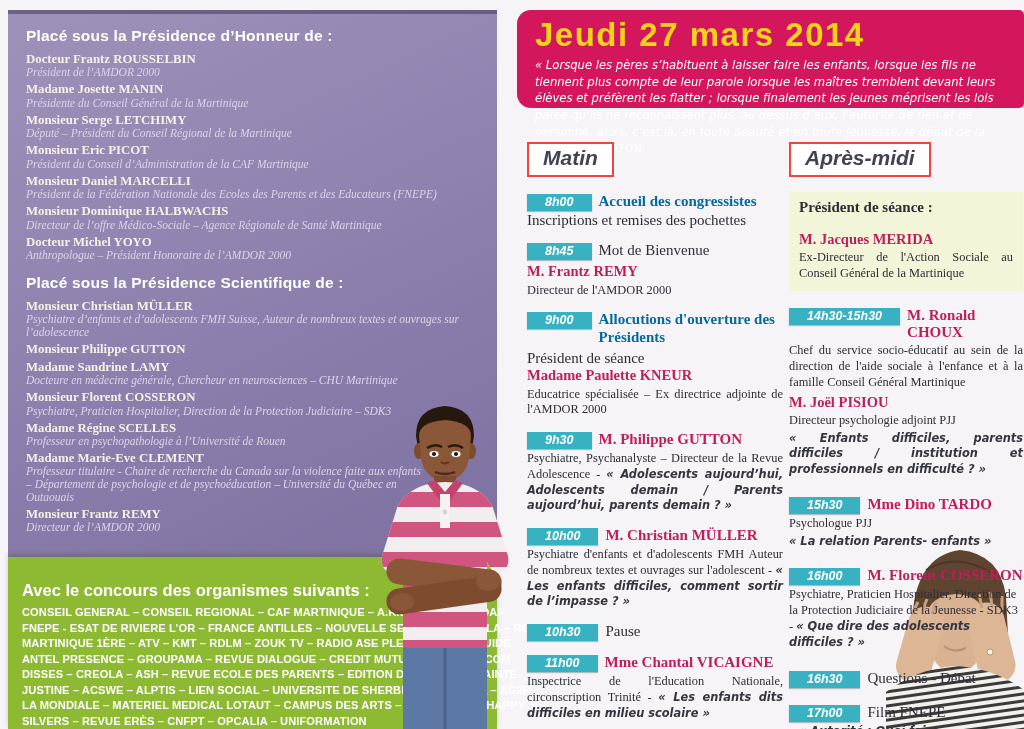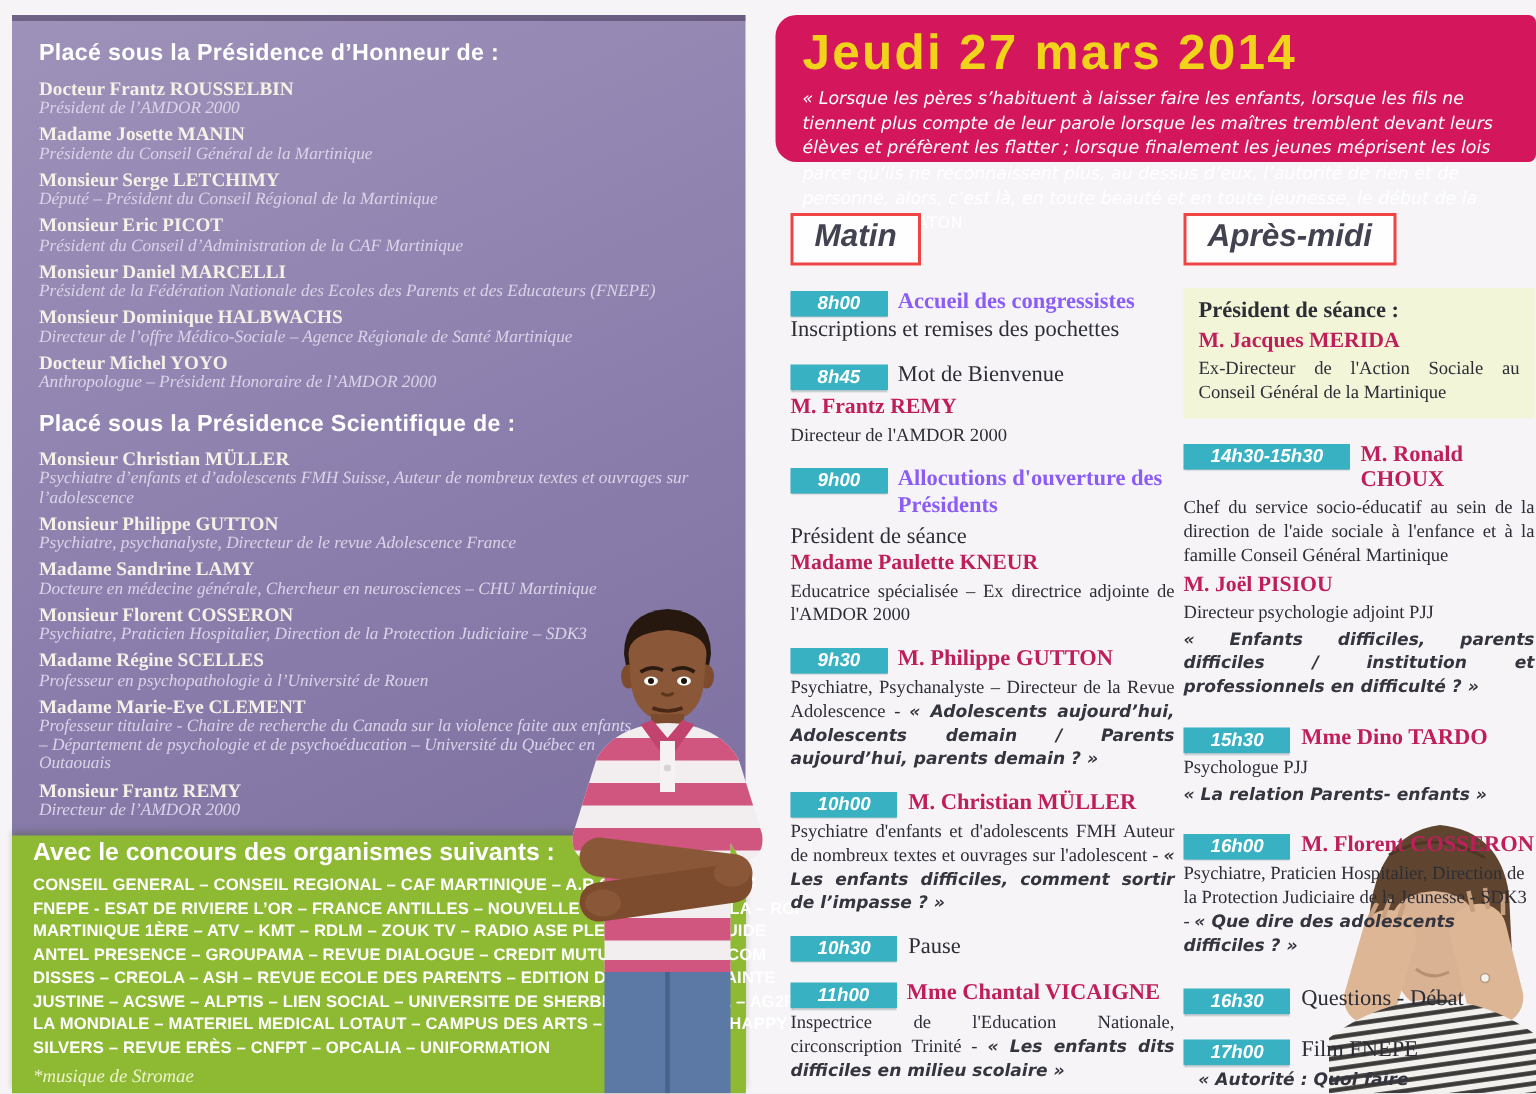--- a/index.html
+++ b/index.html
@@ -14,21 +14,21 @@
   .panel-content { padding:17px 10px 0 18px; }
   .panel-title { font-family:"Liberation Sans",sans-serif; font-weight:bold; color:#ffffff;
     font-size:15.5px; letter-spacing:.2px; margin:0 0 7px; }
   .panel-title.sci { margin-top:12px; }
   .entry { margin-bottom:3.5px; }
   .entry-name { color:#f6f1e6; font-weight:bold; font-size:12.8px; line-height:1.12; }
   .entry-role { color:#dbd4e8; font-style:italic; font-size:11.5px; line-height:1.1; max-width:462px; }
 
   
   .green-block { position:absolute; left:0; bottom:0; width:100%; height:172px;
-    background:#8eb933; padding:2px 14px 0; box-shadow:0 -3px 4px rgba(60,70,20,.25); }
+    background:#8eb933; padding:24px 14px 0; box-shadow:0 -3px 4px rgba(60,70,20,.25); }
   .green-title { font-family:"Liberation Sans",sans-serif; color:#fff; font-weight:bold;
     font-size:16.5px; margin:0 0 5px; }
   .partner-line { font-family:"Liberation Sans",sans-serif; color:#fff; font-weight:bold;
     font-size:11.1px; line-height:1.4; letter-spacing:.1px; white-space:nowrap; }
   .footnote { color:#eef3cf; font-style:italic; font-size:12.5px; margin-top:3px; }
 
   
   .boy-photo { position:absolute; left:372px; top:396px; z-index:3; }
   .woman-photo { position:absolute; left:886px; top:540px; z-index:1; }
 
@@ -46,21 +46,21 @@
   .col.pm { left:789px; width:234px; }
   .col-label { display:inline-block; border:2px solid #ef4444; background:#fefefe;
     padding:2px 14px 5px; font-family:"Liberation Sans",sans-serif; font-style:italic;
     font-weight:bold; font-size:21px; color:#44445;
     color:#424250; margin-bottom:3px; }
   .item { margin-top:13px; }
   .row { display:flex; align-items:flex-start; }
   .badge { flex:none; background:#38b2c3; color:#fff; font-family:"Liberation Sans",sans-serif;
     font-weight:bold; font-style:italic; font-size:12.5px; padding:1px 18px 2px; margin-right:7px;
     margin-top:1px; box-shadow:0 1px 1px rgba(0,60,70,.3); }
-  .h   { font-weight:bold; font-size:15px; color:#8b5cf6; line-height:1.16; }
+  .h   { font-weight:bold; font-size:15px; color:#0369a1; line-height:1.16; }
   .h2  { font-weight:normal; font-size:15px; color:#2d2d36; line-height:1.16; margin-top:1px; }
   .txt { font-size:15px; color:#2d2d36; line-height:1.16; }
   .nm  { color:#bf1e5a; font-weight:bold; font-size:14.5px; line-height:1.18; margin-top:3px; }
   .nm-inline { color:#bf1e5a; font-weight:bold; font-size:15px; line-height:1.16; }
   .ds  { font-size:12.4px; color:#2d2d36; line-height:1.27; margin-top:2px; text-align:justify; }
   .talk { font-family:"DejaVu Sans",sans-serif; font-style:italic; font-weight:bold;
     font-size:11.4px; color:#35353f; }
   .chair-box { background:#f2f5d8; padding:7px 10px 9px; margin-top:12px; }
   .chair-title { font-weight:bold; font-size:15px; color:#2d2d36; }
 </style>
@@ -103,21 +103,20 @@
       </div>
 
       <h2 class="panel-title sci">Placé sous la Présidence Scientifique de :</h2>
 
       <div class="entry">
         <div class="entry-name">Monsieur  Christian MÜLLER</div>
         <div class="entry-role">Psychiatre d’enfants et d’adolescents  FMH Suisse, Auteur de nombreux textes et ouvrages sur l’adolescence</div>
       </div>
       <div class="entry">
         <div class="entry-name">Monsieur Philippe GUTTON</div>
-        <div class="entry-role">Psychiatre, psychanalyste, Directeur de le revue Adolescence France</div>
       </div>
       <div class="entry">
         <div class="entry-name">Madame Sandrine LAMY</div>
         <div class="entry-role">Docteure en médecine générale, Chercheur en neurosciences – CHU Martinique</div>
       </div>
       <div class="entry">
         <div class="entry-name">Monsieur Florent COSSERON</div>
         <div class="entry-role">Psychiatre, Praticien Hospitalier, Direction de la Protection Judiciaire – SDK3</div>
       </div>
       <div class="entry">
@@ -291,21 +290,21 @@
     
 
     
   </div>
 
   <div class="col pm">
     <div class="col-label">Après-midi</div>
 
     <div class="chair-box">
       <div class="chair-title">Président de séance :</div>
-      <div class="nm" style="margin-top:3px">M. Jacques MERIDA</div>
+      <div class="nm" style="margin-top:15px">M. Jacques MERIDA</div>
       <div class="ds">Ex-Directeur de l'Action Sociale au Conseil Général de la Martinique</div>
     </div>
 
     <div class="item" style="margin-top:16px">
       <div class="row">
           <span class="badge">14h30-15h30</span>
           <span class="nm-inline">M. Ronald CHOUX</span>
         </div>
       <div class="ds">Chef du service socio-éducatif au sein de la direction de l'aide sociale à l'enfance et à la famille Conseil Général Martinique</div>
       <div class="nm">M. Joël PISIOU</div>

